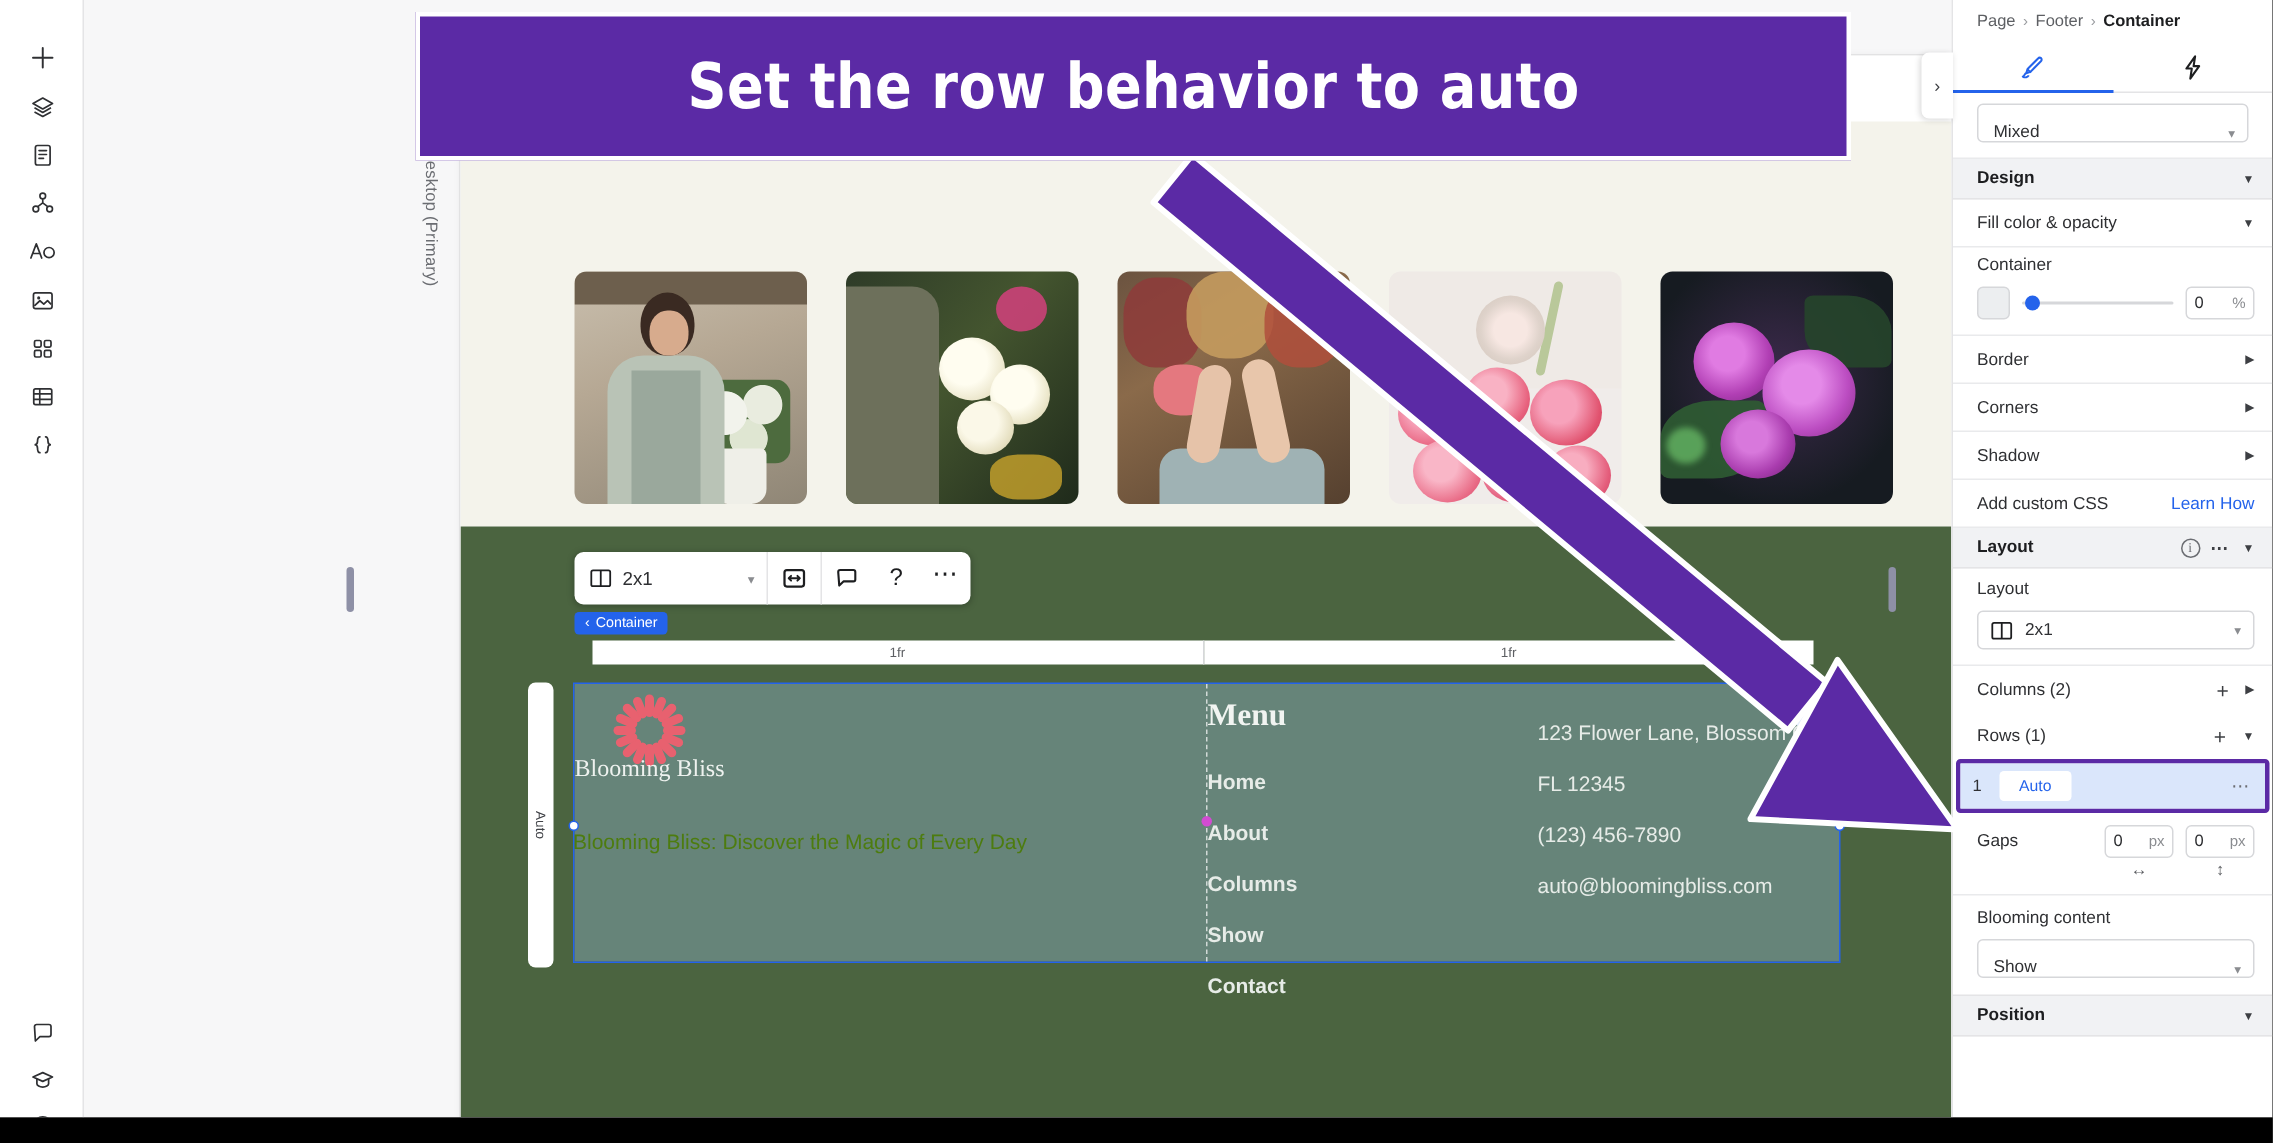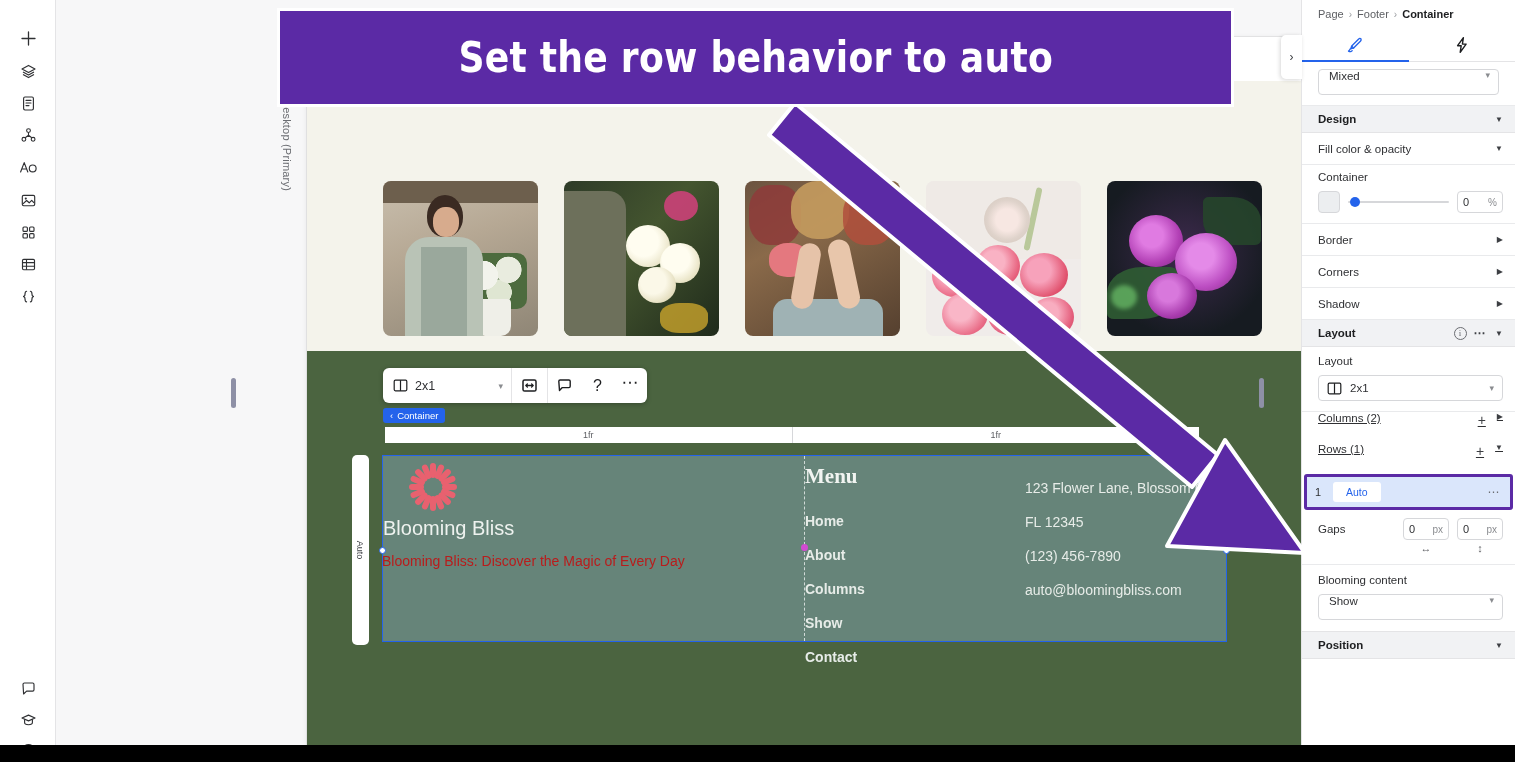--- a/index.html
+++ b/index.html
@@ -210,21 +210,21 @@
     border-radius: 3px;
     display: flex; align-items: center;
     gap: 4px;
     z-index: 30;
     cursor: pointer;
   }
 
   
   .col-rulers {
     position: absolute;
-    left: 329px; top: 427px;
+    left: 339px; top: 427px;
     width: 814px; height: 16px;
     display: flex;
     z-index: 25;
   }
   .col-ruler {
     flex: 1;
     background: #ffffff;
     color: #5d5f63;
     font-size: 9px;
     display: flex; align-items: center; justify-content: center;
@@ -292,30 +292,30 @@
   }
 
   
   .bb-logo {
     position: absolute;
     left: 24px; top: 5px;
     width: 52px; height: 52px;
   }
   .bb-name {
     position: absolute;
-    left: 0; top: 61px;
-    font-family: Liberation Sans, sans-serif;
-    font-size: 20px;
+    left: 0; top: 48px;
+    font-family: Liberation Serif, serif;
+    font-size: 16px;
     color: #eef2ef;
   }
   .bb-tag {
     position: absolute;
     left: -1px; top: 97px;
     font-size: 14px;
-    color: #b91c1c;
+    color: #4d7c0f;
   }
   .fcol-menu { position: absolute; left: 421px; top: 0; width: 210px; font-weight: bold; }
   .fcol-contact { position: absolute; left: 641px; top: 0; width: 215px; }
   .fcol-h {
     font-family: "Liberation Serif", serif;
     font-size: 21px;
     color: #f1f4f1;
     margin: 8px 0 0 0;
     padding-left: 1px;
   }
@@ -392,21 +392,21 @@
   }
 
   .sel-row {
     padding: 7px 16px 10px 16px;
     border-bottom: 1px solid #e9eaec;
   }
   .select-box {
     height: 26px;
     border: 1px solid #d6d7da;
     border-radius: 4px;
-    display: flex; align-items: flex-start;
+    display: flex; align-items: flex-end;
     padding: 0 8px 0 10px;
     font-size: 11.5px;
     color: #2f3033;
     background: #fff;
     cursor: pointer;
   }
   .select-box .cv { flex: 1; }
   .select-box .chev { color: #8a8c90; font-size: 9px; }
 
   .sec-head {
@@ -484,26 +484,25 @@
     gap: 8px;
     padding: 0 8px 0 8px;
     font-size: 11.5px; color: #2f3033;
     cursor: pointer;
     background: #fff;
   }
   .layout-select .cv { flex: 1; }
 
   .cr-row {
     height: 31px;
-    display: flex; 
+    display: flex; align-items: center;
     padding: 0 12px 0 16px;
     font-size: 11.5px;
     color: #2f3033;
     cursor: pointer;
-    text-decoration: underline;
   }
   .cr-row .sp { flex: 1; }
   .cr-row .plus { font-size: 14px; color: #3d3f43; margin-right: 11px; }
   .cr-row .tri { font-size: 8px; color: #3d3f43; }
 
   .row-item-wrap {
     position: relative;
     margin: 0 2px;
     border: 3px solid #5b2aa5;
     border-radius: 3px;
@@ -933,20 +932,25 @@
         <span>Corners</span>
         <span class="sp"></span>
         <span class="tri-r">▶</span>
       </div>
       <div class="sub-row">
         <span>Shadow</span>
         <span class="sp"></span>
         <span class="tri-r">▶</span>
       </div>
 
+      <div class="sub-row">
+        <span>Add custom CSS</span>
+        <span class="sp"></span>
+        <span class="link">Learn How</span>
+      </div>
 
       <div class="sec-head">
         <span>Layout</span>
         <span class="sp"></span>
         <span class="info">i</span>
         <span class="dots">⋯</span>
         <span class="tri">▼</span>
       </div>
 
       <div class="layout-field">

